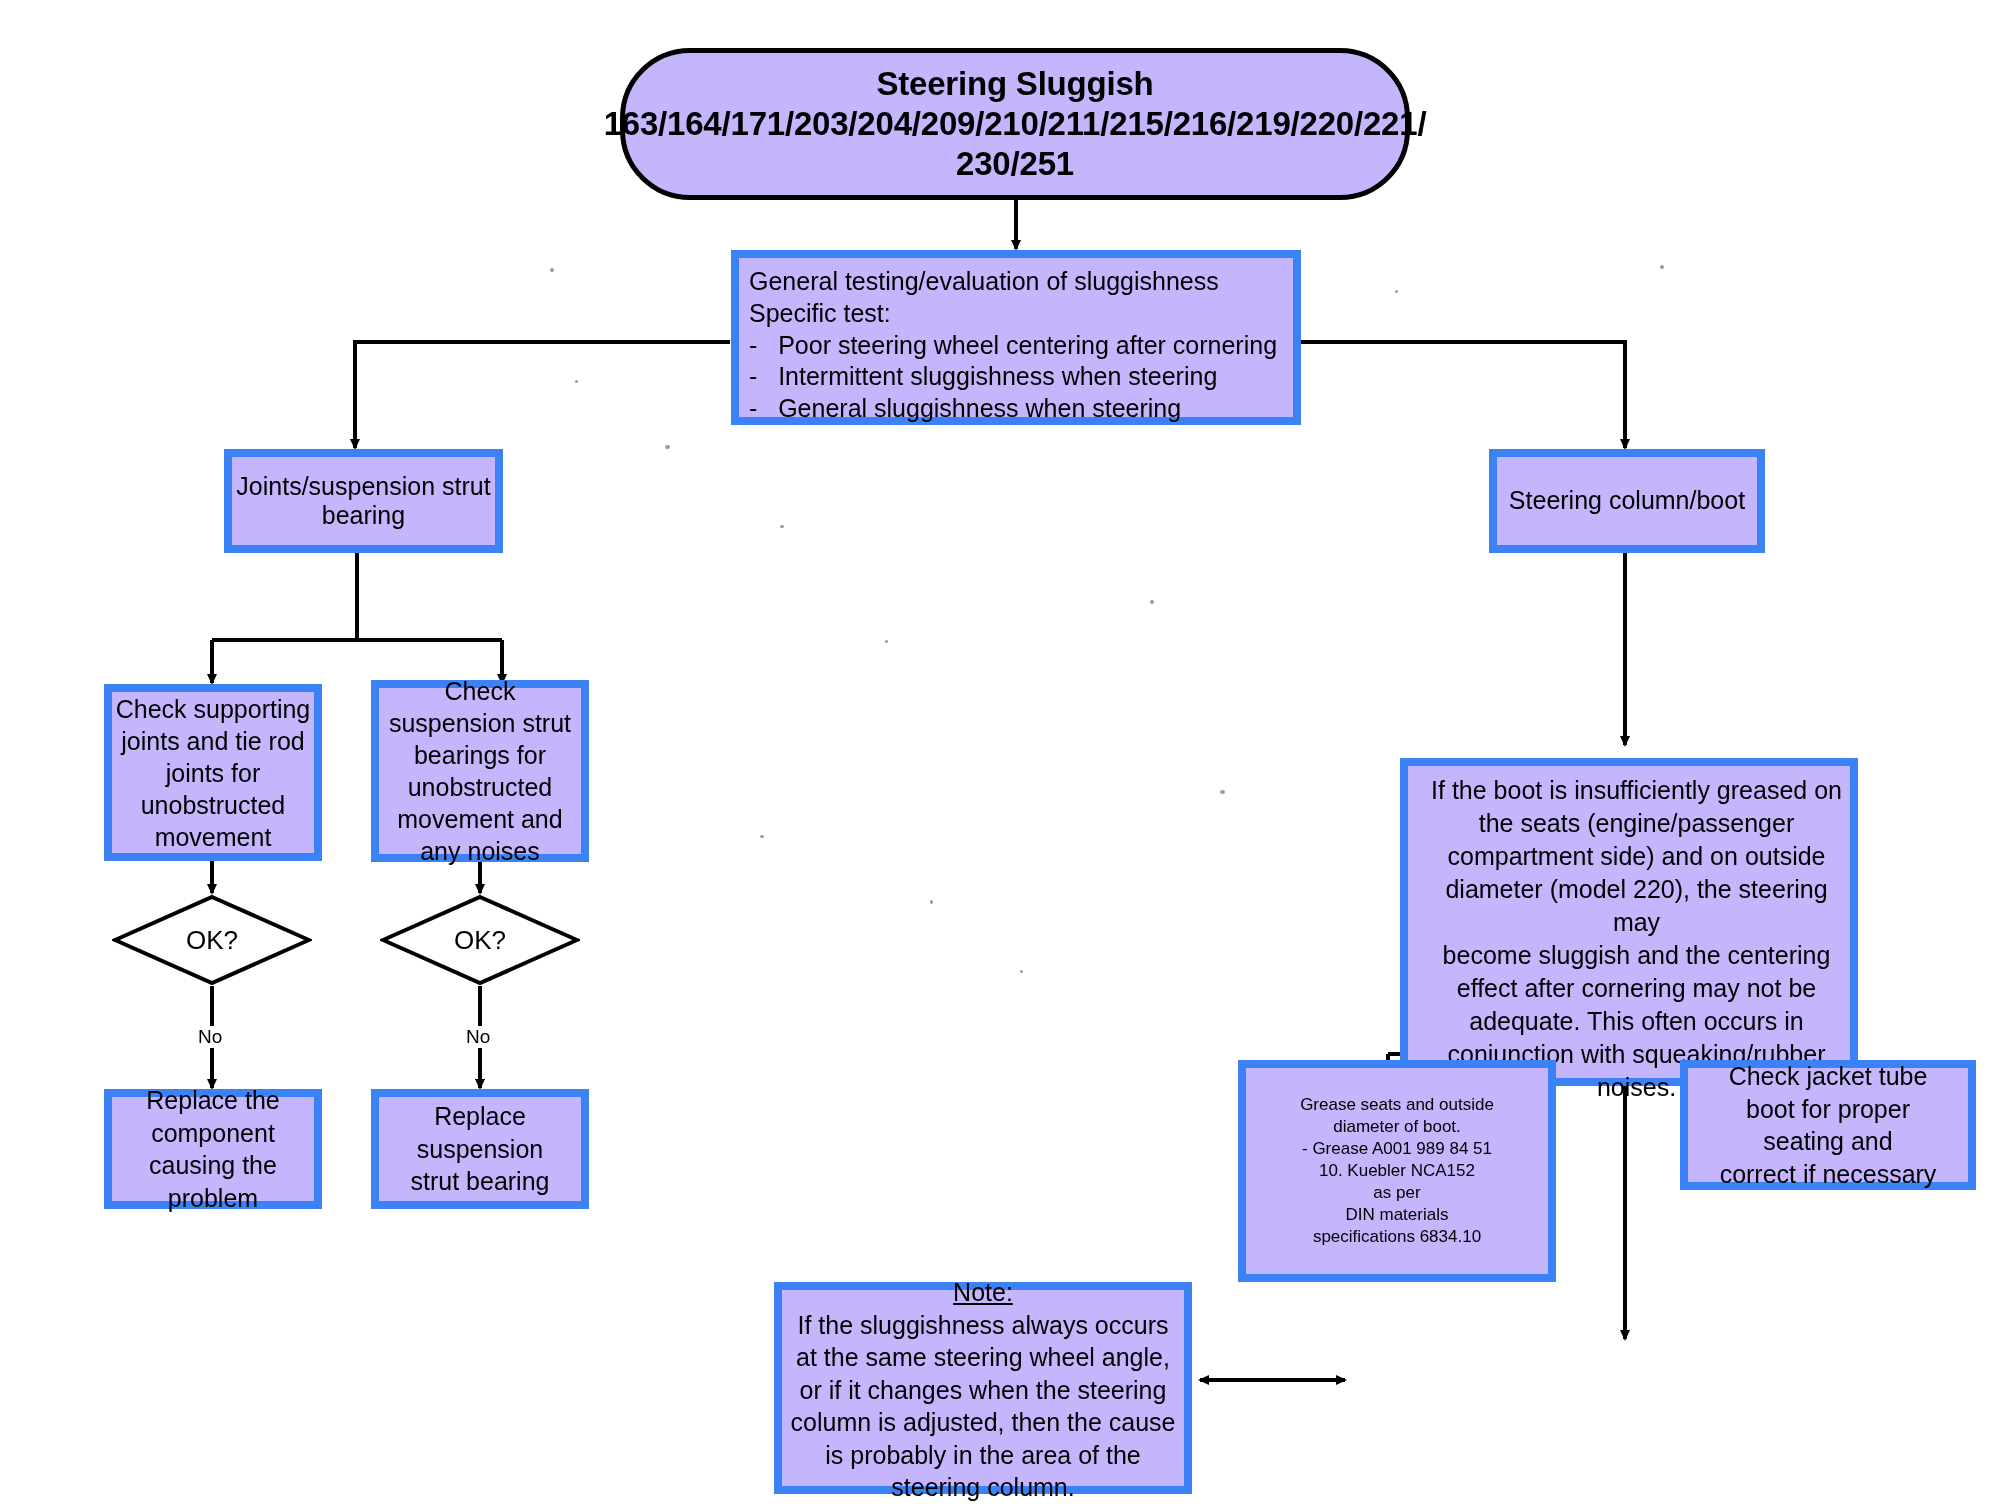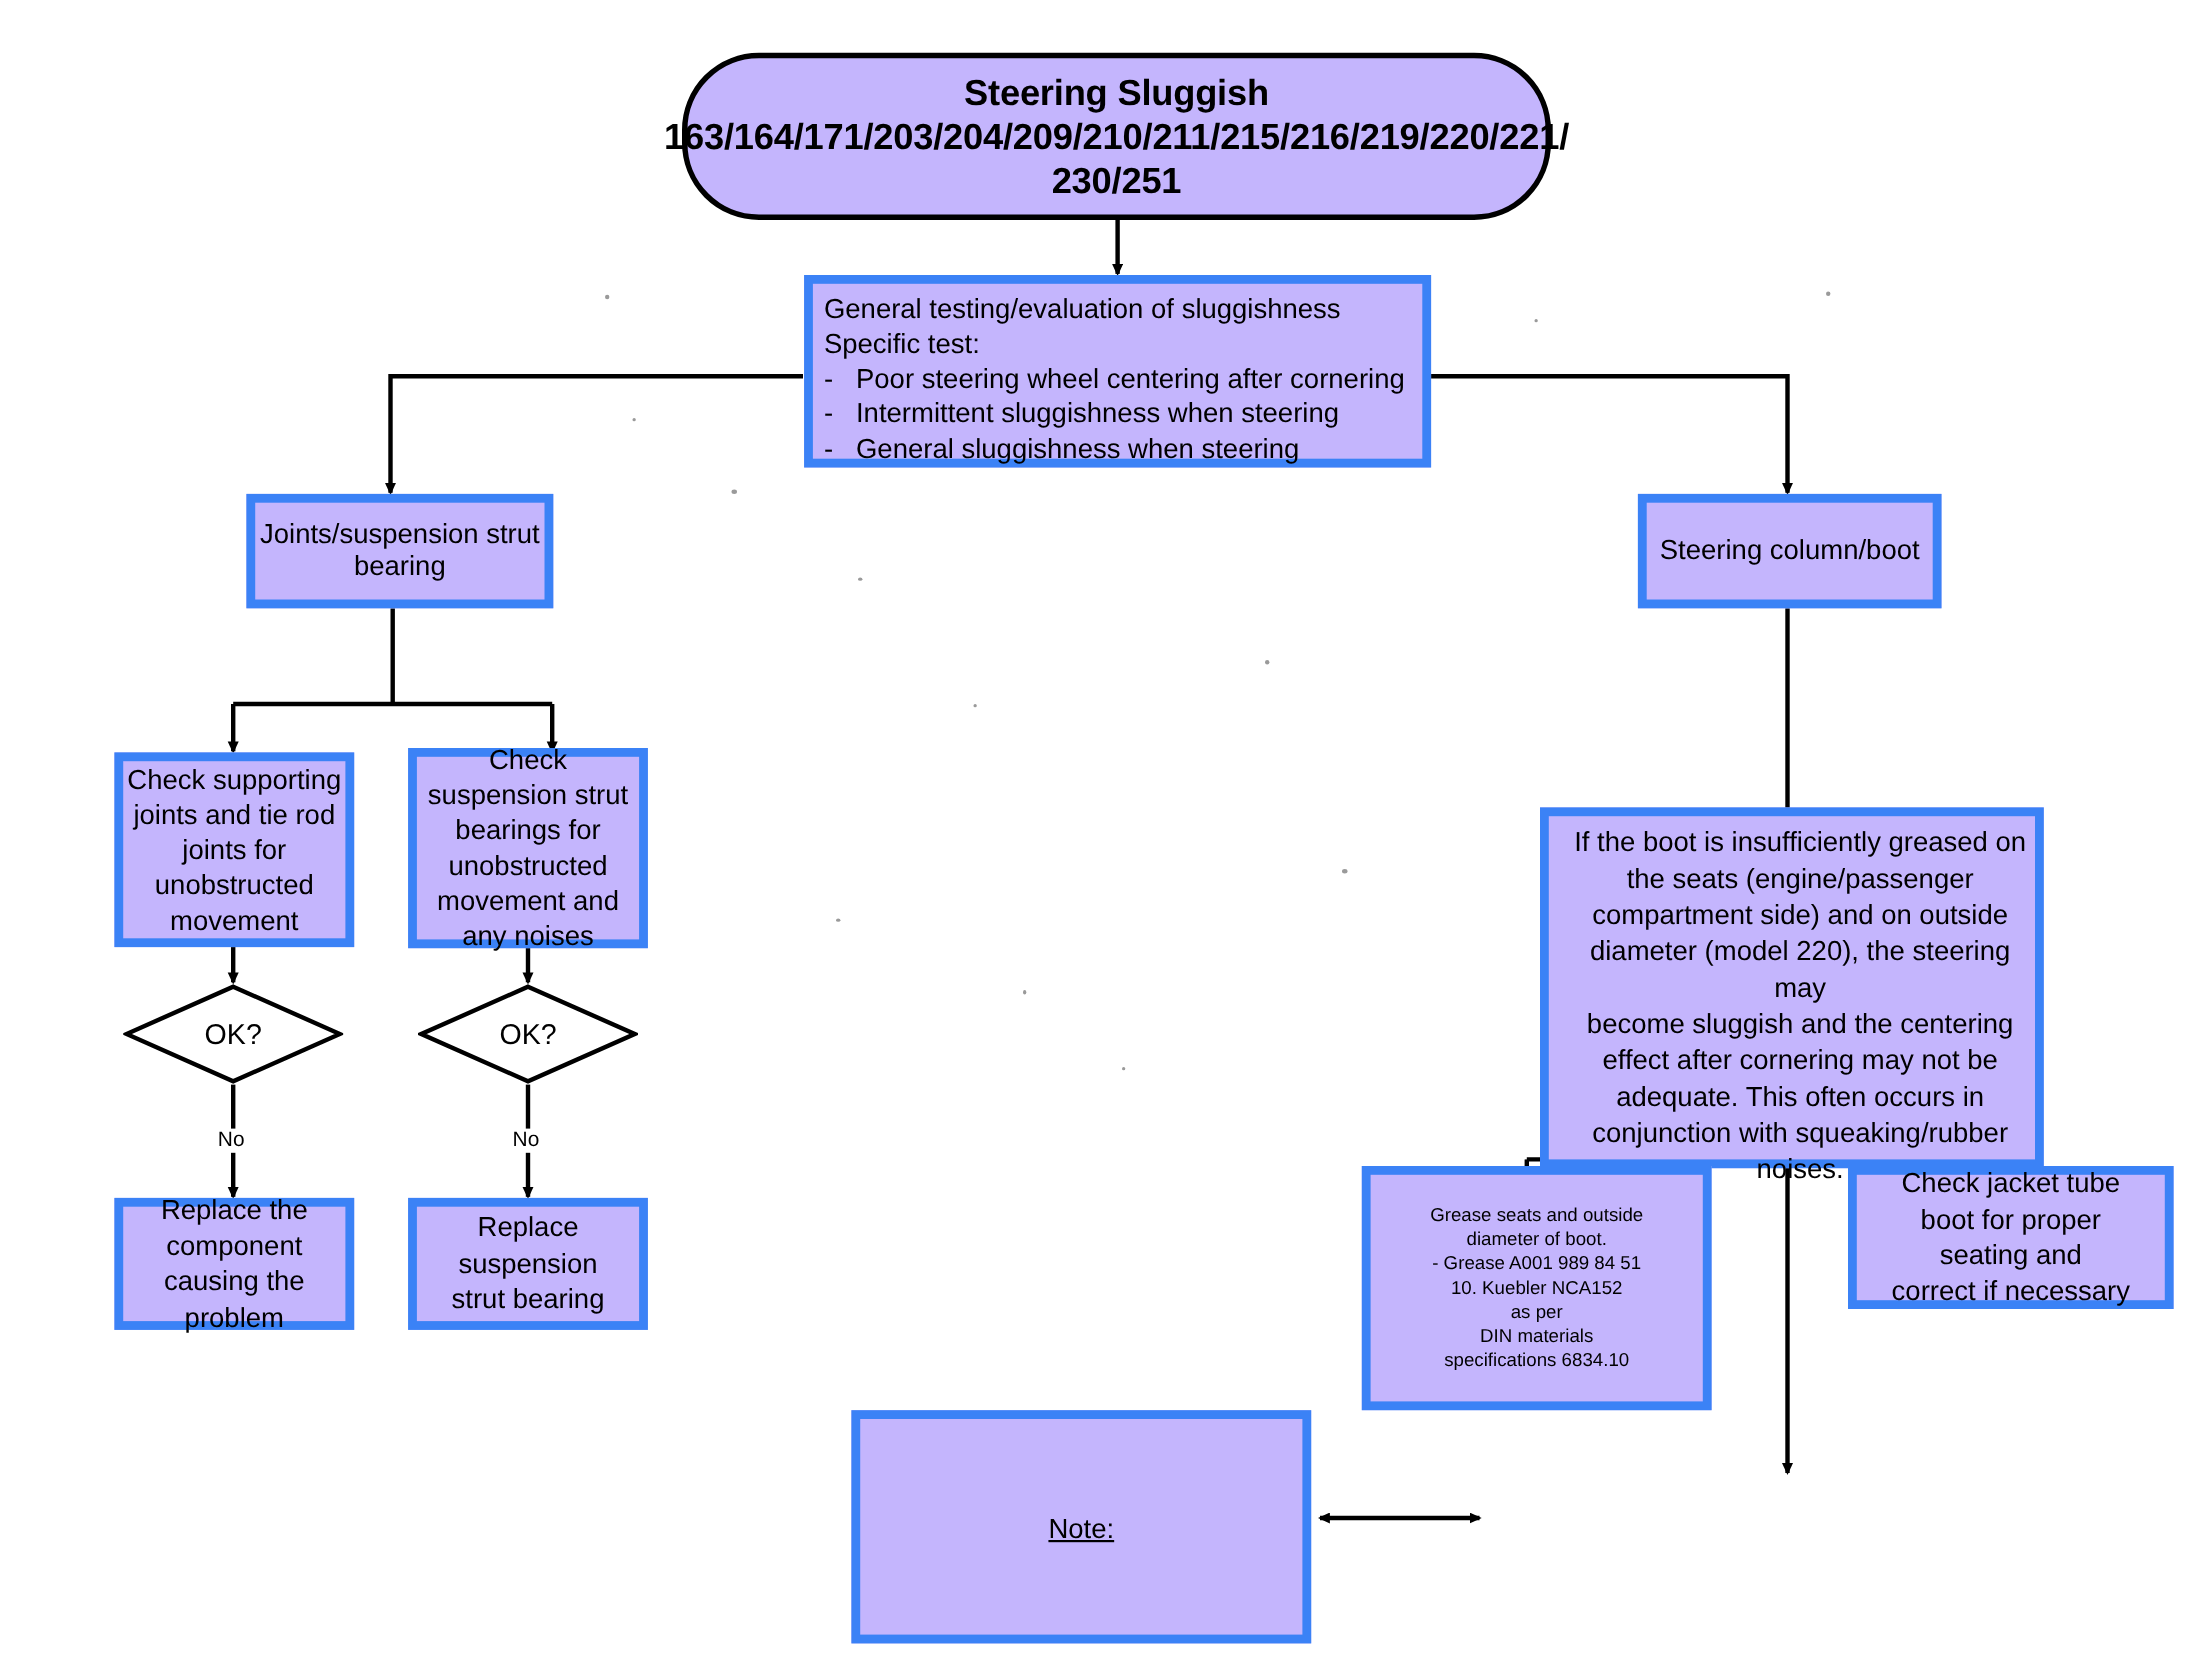--- a/index.html
+++ b/index.html
@@ -200,21 +200,21 @@
 
   <div class="node box" style="left:104px;top:1089px;width:218px;height:120px;font-size:25px;line-height:1.3;">Replace the
 component
 causing the
 problem</div>
 
   <div class="node box" style="left:371px;top:1089px;width:218px;height:120px;font-size:25px;line-height:1.3;">Replace
 suspension
 strut bearing</div>
 
-  <div class="node box overflowtext" style="left:1400px;top:734px;width:458px;height:328px;padding:8px 8px 0 23px;font-size:25px;line-height:1.32;">If the boot is insufficiently greased on
+  <div class="node box overflowtext" style="left:1400px;top:758px;width:458px;height:328px;padding:8px 8px 0 23px;font-size:25px;line-height:1.32;">If the boot is insufficiently greased on
 the seats (engine/passenger
 compartment side) and on outside
 diameter (model 220), the steering may
 become sluggish and the centering
 effect after cornering may not be
 adequate. This often occurs in
 conjunction with squeaking/rubber
 noises.</div>
 
   <div class="node box" style="left:1238px;top:1060px;width:318px;height:222px;font-size:17px;line-height:1.3;">Grease seats and outside
@@ -226,15 +226,21 @@
 specifications 6834.10</div>
 
   <div class="node box" style="left:1680px;top:1060px;width:296px;height:130px;font-size:25px;line-height:1.3;">Check jacket tube
 boot for proper
 seating and
 correct if necessary</div>
 
 
   <div class="node box" style="left:774px;top:1282px;width:418px;height:212px;flex-direction:column;font-size:25px;line-height:1.3;padding-top:4px;">
     <div class="note-title">Note:</div>
+    <div style="white-space:pre-line;">If the sluggishness always occurs
+at the same steering wheel angle,
+or if it changes when the steering
+column is adjusted, then the cause
+is probably in the area of the
+steering column.</div>
   </div>
 
 </div>
 
 </body></html>

